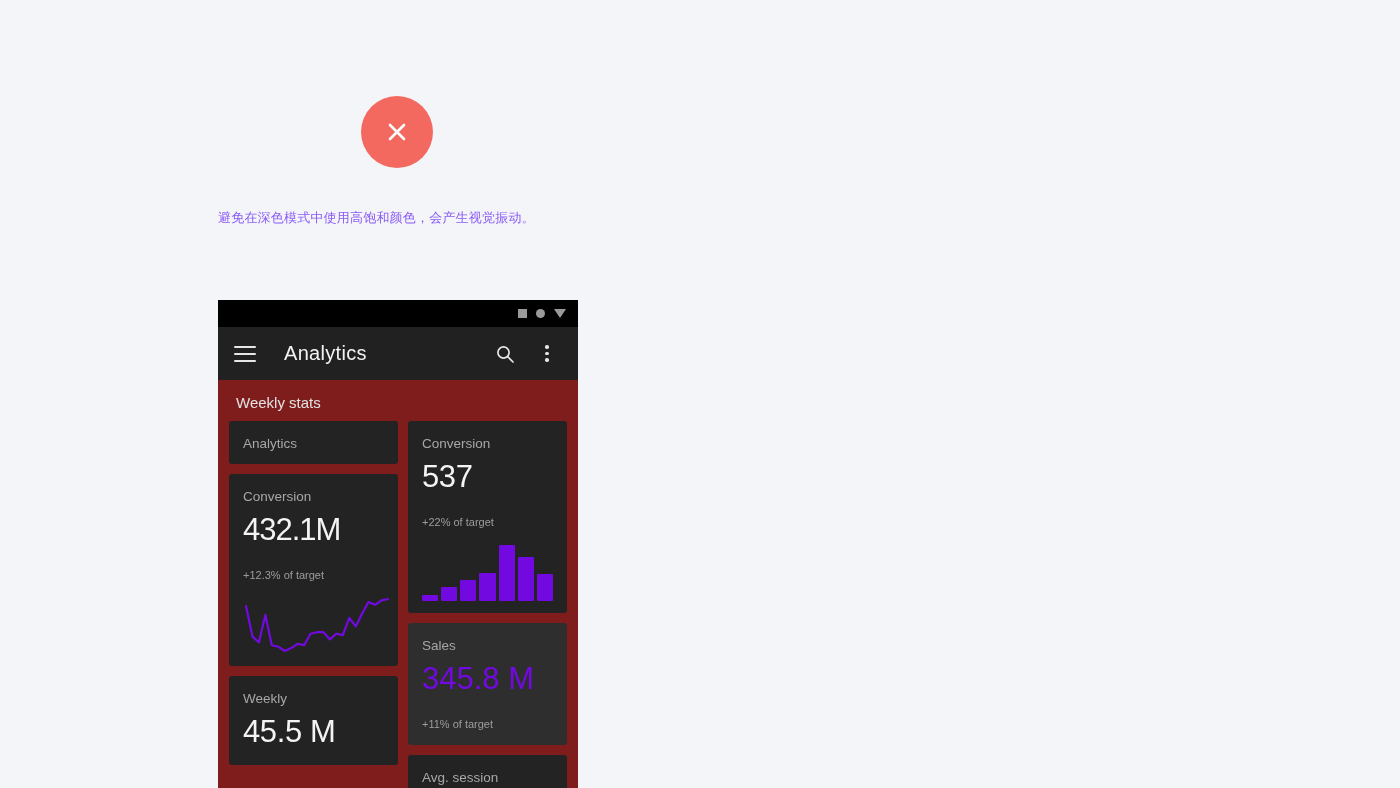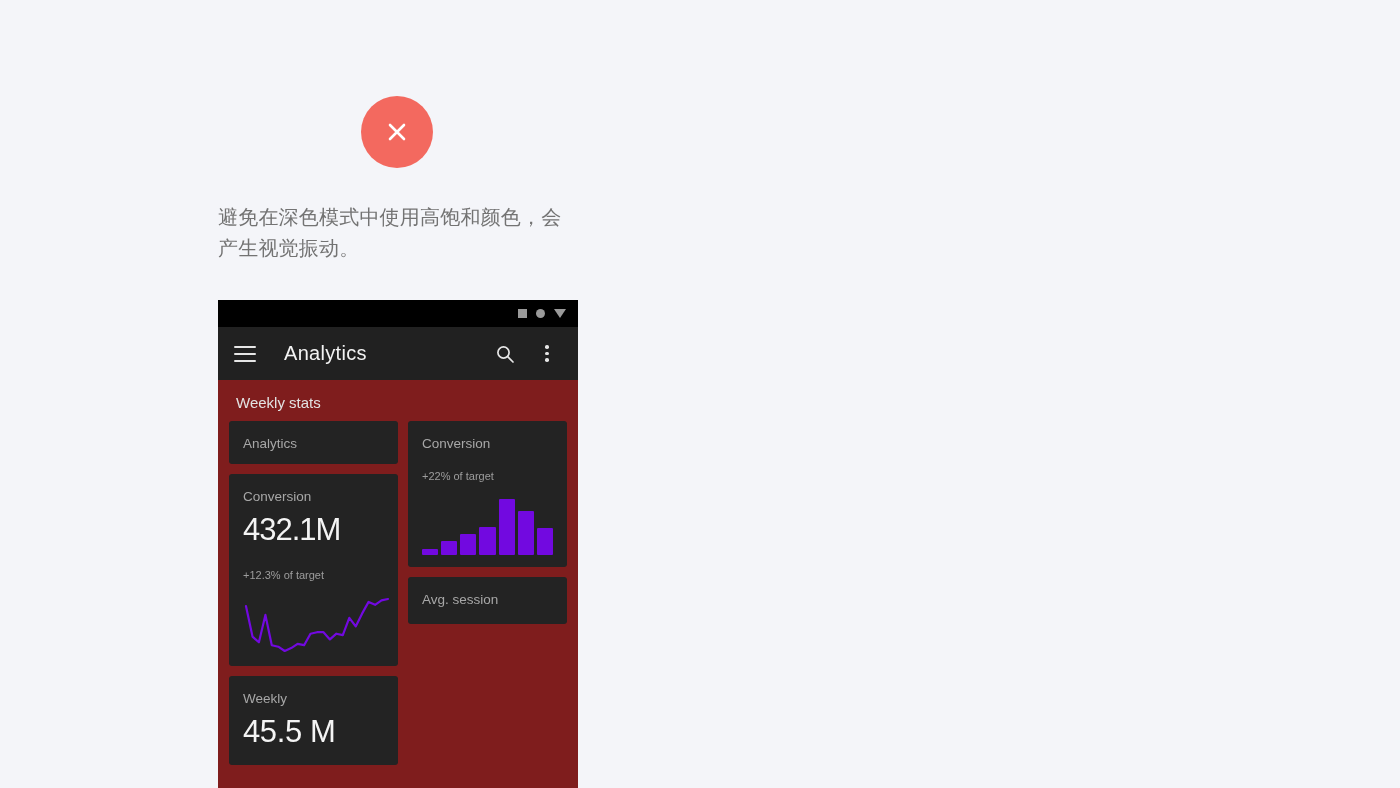--- a/index.html
+++ b/index.html
@@ -43,23 +43,23 @@
   }
   .panel-bad .badge  { left: 361px; background: #f3695f; }
 
   .badge svg { display: block; }
 
   
   .caption {
     position: absolute;
     top: 202px;
     width: 360px;
-    font-size: 20px;
+    font-size: 13px;
     line-height: 31px;
-    color: #737373;
+    color: #8b5cf6;
     letter-spacing: 0.2px;
     font-family: "DejaVu Sans", "Liberation Sans", sans-serif;
   }
   .panel-bad .caption  { left: 218px; }
 
   
   .phone {
     position: absolute;
     top: 300px;
     width: 360px;
@@ -257,32 +257,38 @@
               <div class="card-label">Weekly</div>
               <div class="card-value">45.5 M</div>
             </div>
 
           </div>
 
           <div class="col">
 
             <div class="card">
               <div class="card-label">Conversion</div>
+              <div class="card-value">537</div>
               <div class="card-sub">+22% of target</div>
               <div class="bars bars-host">
                   <div class="bar" style="height: 11.1111%; background: rgb(114, 9, 224);"></div>
                   <div class="bar" style="height: 24.4444%; background: rgb(114, 9, 224);"></div>
                   <div class="bar" style="height: 37.7778%; background: rgb(114, 9, 224);"></div>
                   <div class="bar" style="height: 50%; background: rgb(114, 9, 224);"></div>
                   <div class="bar" style="height: 100%; background: rgb(114, 9, 224);"></div>
                   <div class="bar" style="height: 77.7778%; background: rgb(114, 9, 224);"></div>
                   <div class="bar" style="height: 48.8889%; background: rgb(114, 9, 224);"></div>
                 </div>
             </div>
 
+            <div class="card accent">
+              <div class="card-label">Sales</div>
+              <div class="card-value highlight accent-text-0" style="color: rgb(114, 9, 224);">345.8 M</div>
+              <div class="card-sub">+11% of target</div>
+            </div>
 
             <div class="card">
               <div class="card-label">Avg. session</div>
               <div class="card-value"></div>
             </div>
 
           </div>
         </div>
       </div>
     </div>

